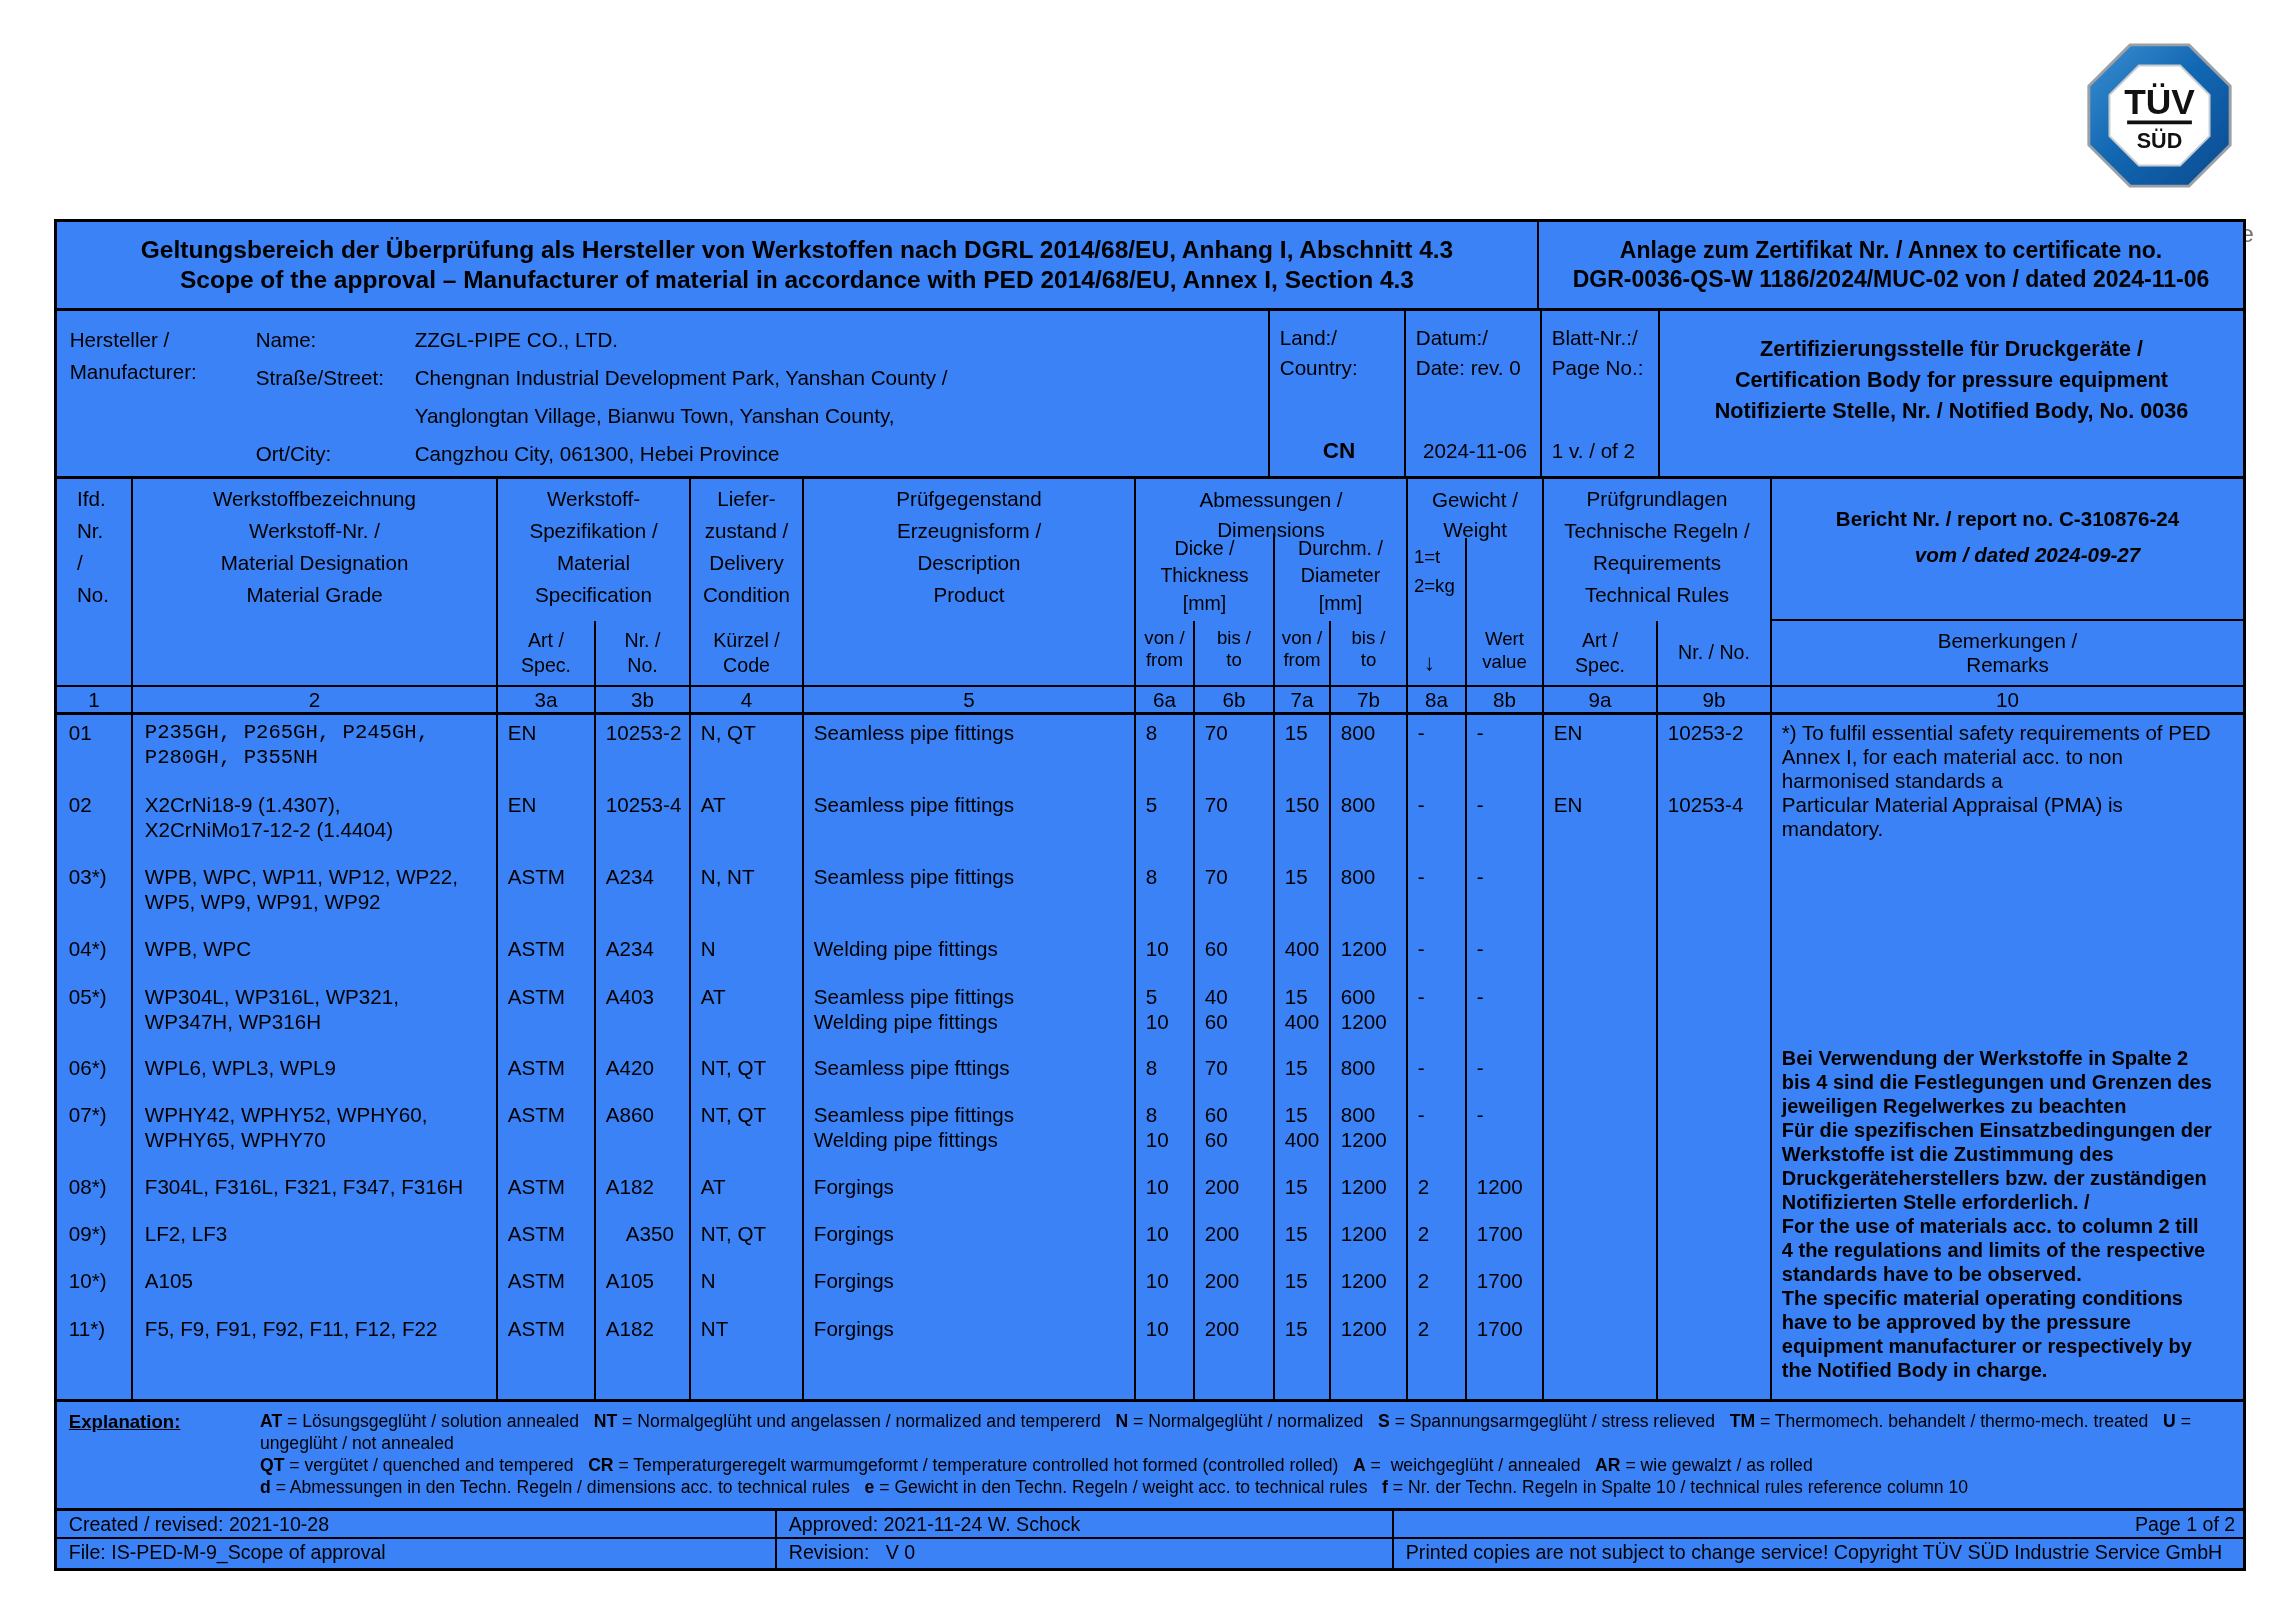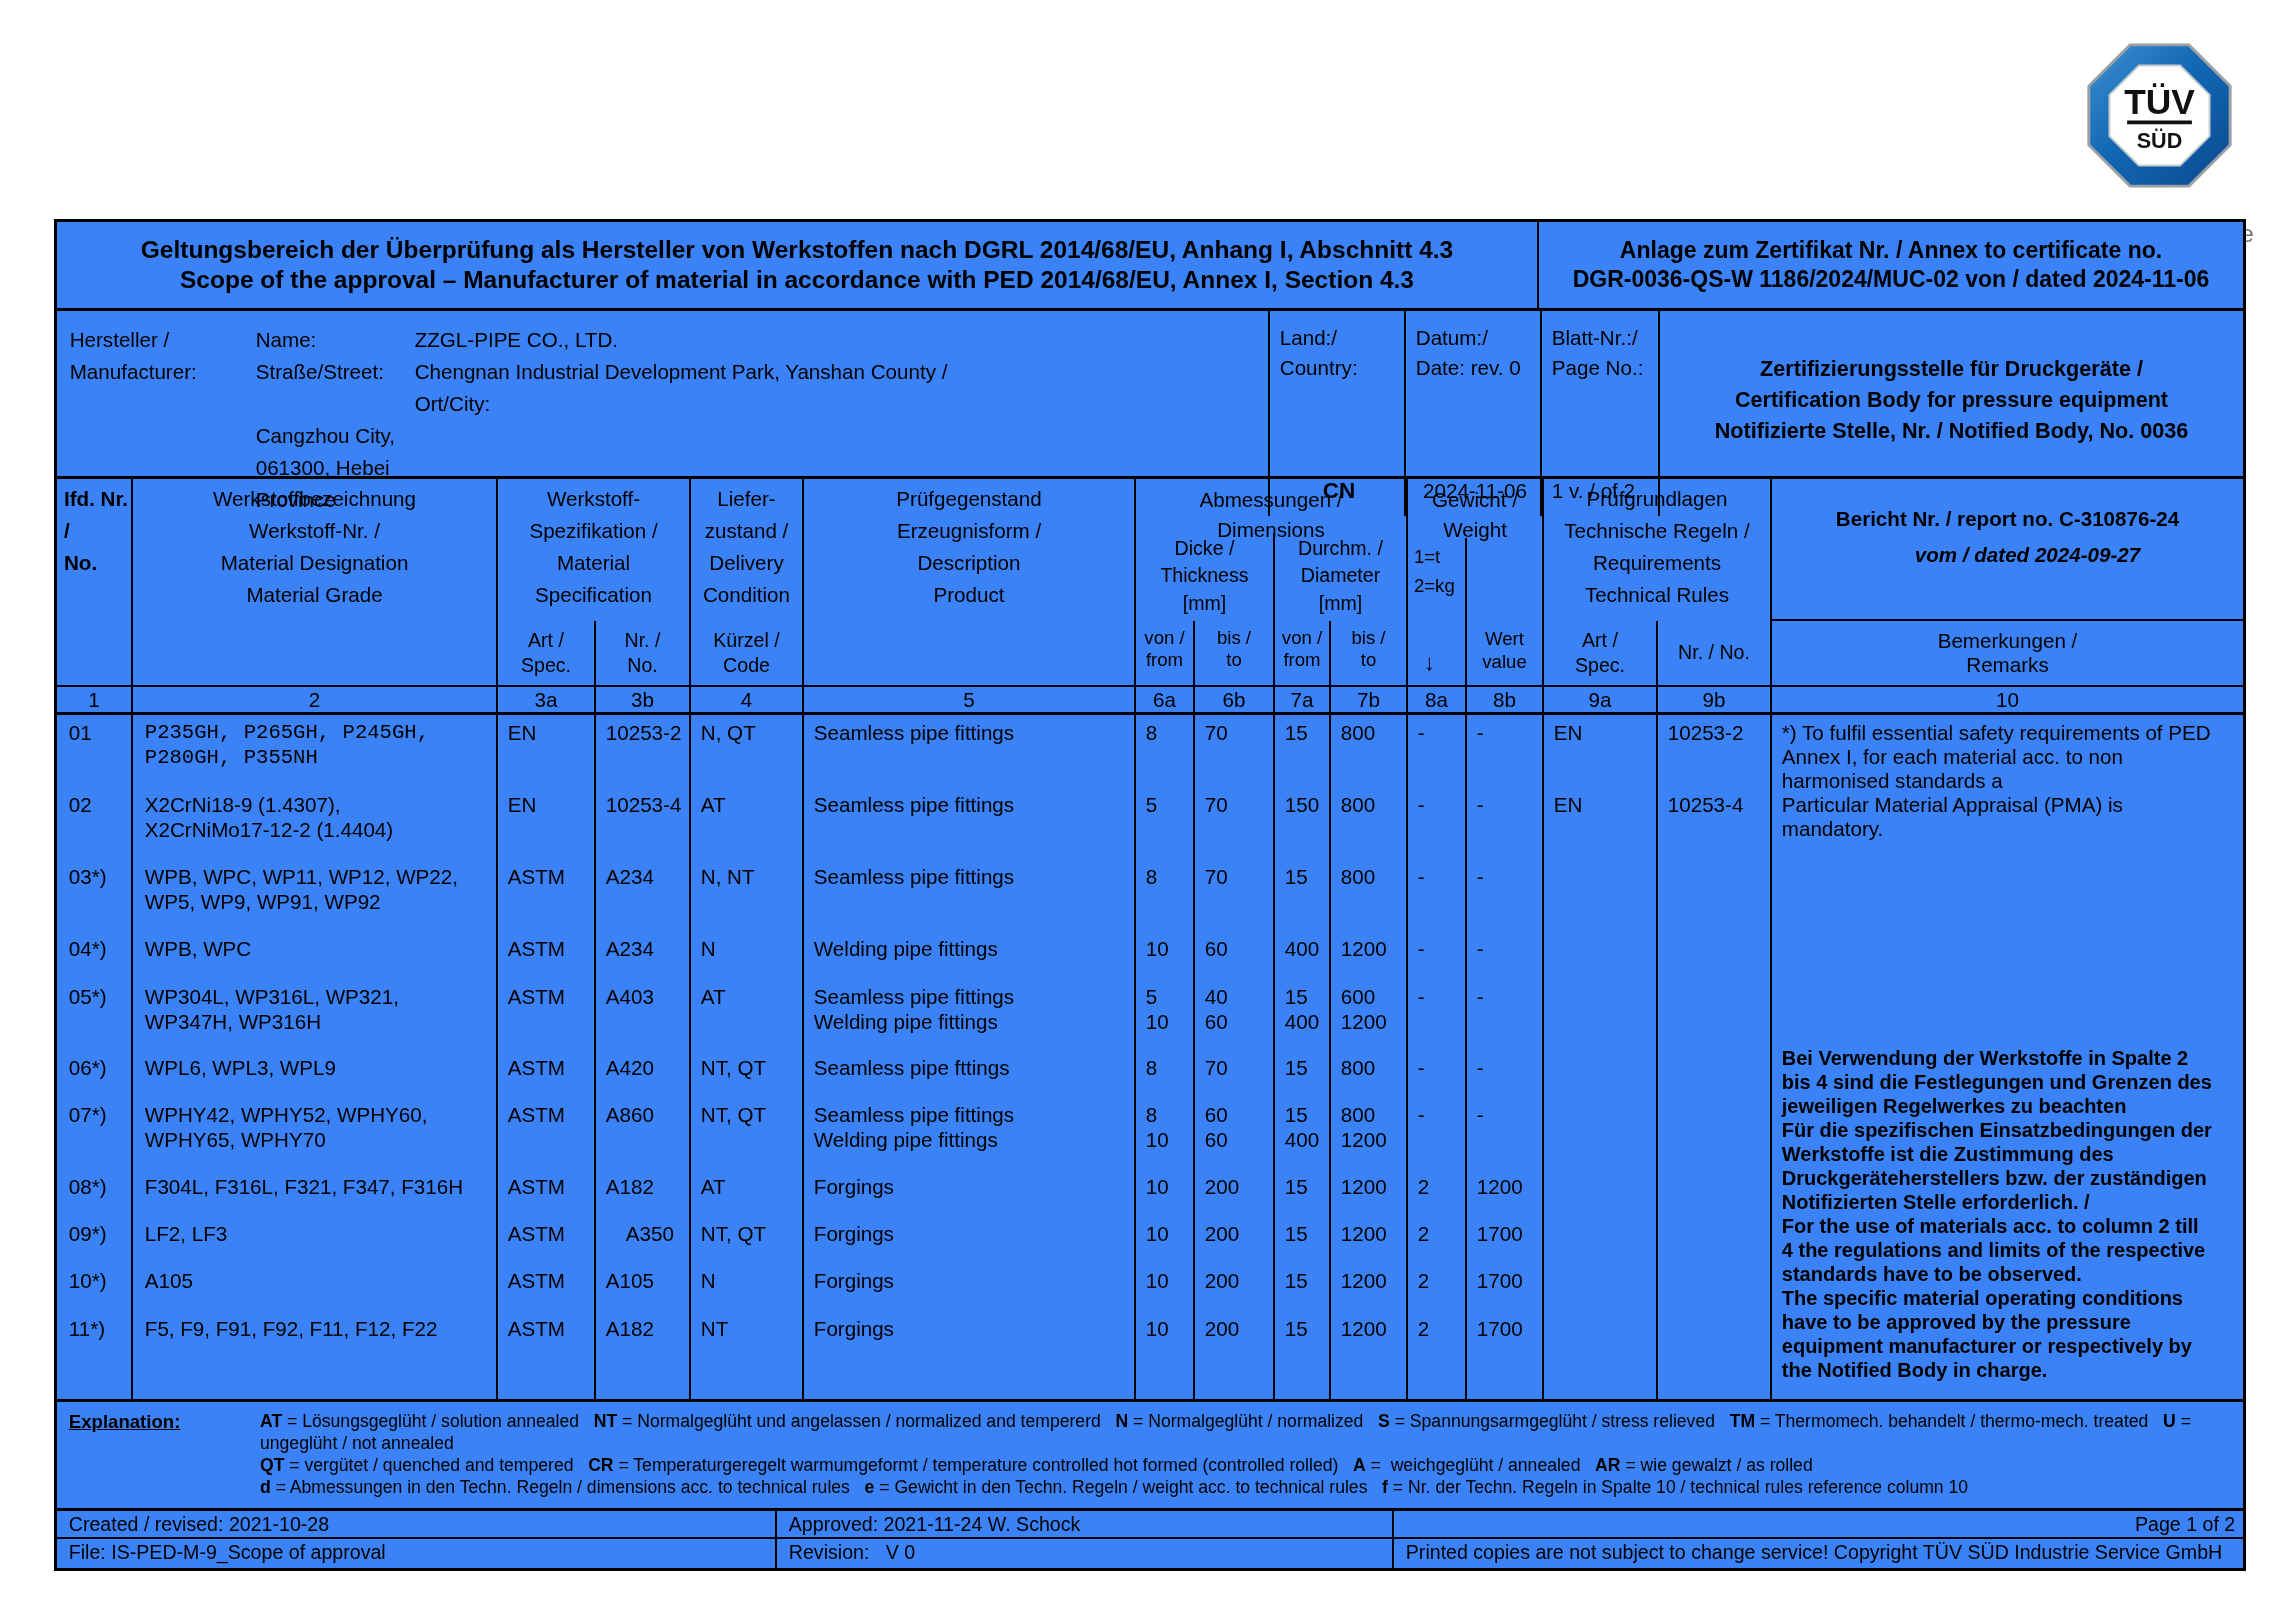--- a/index.html
+++ b/index.html
@@ -34,21 +34,21 @@
 
   
   .thead-top, .thead-nums, .tbody-grid {
     display:grid;
     grid-template-columns:76px 365px 98px 95px 113px 332px 59px 80px 56px 77px 59px 77px 114px 114px 1fr;
   }
   .thead-top { height:206px; font-size:20.6px; }
   .thead-top > div { border-right:2px solid #000; }
   .thead-top > div:last-child { border-right:none; }
   .hc { text-align:center; line-height:32px; padding-top:3.9px; }
-  .h-no { text-align:left; padding-left:7px; line-height:32px; padding-top:3.9px;font-weight:bold; }
+  .h-no { text-align:left; padding-left:20px; line-height:32px; padding-top:3.9px; }
   .vgroup { display:flex; flex-direction:column; }
   .vg-top { height:142px; text-align:center; line-height:32px; padding-top:3.9px; }
   .vg-bottom { flex:1; display:grid; }
   .vg-bottom > div { display:flex; align-items:center; justify-content:center; text-align:center; font-size:19.6px; line-height:25.5px; }
   .bdr { border-right:2px solid #000; }
   .dims-band1 { height:54px; display:flex; align-items:flex-start; justify-content:center; text-align:center; line-height:30px; padding-top:5.9px; }
   .dims-band2 { height:88px; display:grid; grid-template-columns:139px 1fr; }
   .dims-band2 > div { text-align:center; font-size:19.6px; line-height:27.4px; padding-top:2px; }
   .dims-band3 { flex:1; display:grid; grid-template-columns:59px 80px 56px 1fr; }
   .dims-band3 > div { text-align:center; font-size:18.6px; line-height:22.5px; padding-top:5.9px; }
@@ -125,20 +125,21 @@
   <div class="info-row">
     <div class="mfr-cell">
       <div class="mfr-left pre">Hersteller /
 Manufacturer:</div>
       <div class="mfr-grid">
         <div>Name:</div>
         <div>ZZGL-PIPE CO., LTD.</div>
         <div>Straße/Street:</div>
         <div>Chengnan Industrial Development Park, Yanshan County /</div>
         <div></div>
+        <div>Yanglongtan Village, Bianwu Town, Yanshan County,</div>
         <div>Ort/City:</div>
         <div>Cangzhou City, 061300, Hebei Province</div>
       </div>
     </div>
     <div class="small-meta">
       <div class="pre">Land:/
 Country:</div>
       <div class="spacer"></div>
       <div class="meta-val-bold">CN</div>
     </div>

